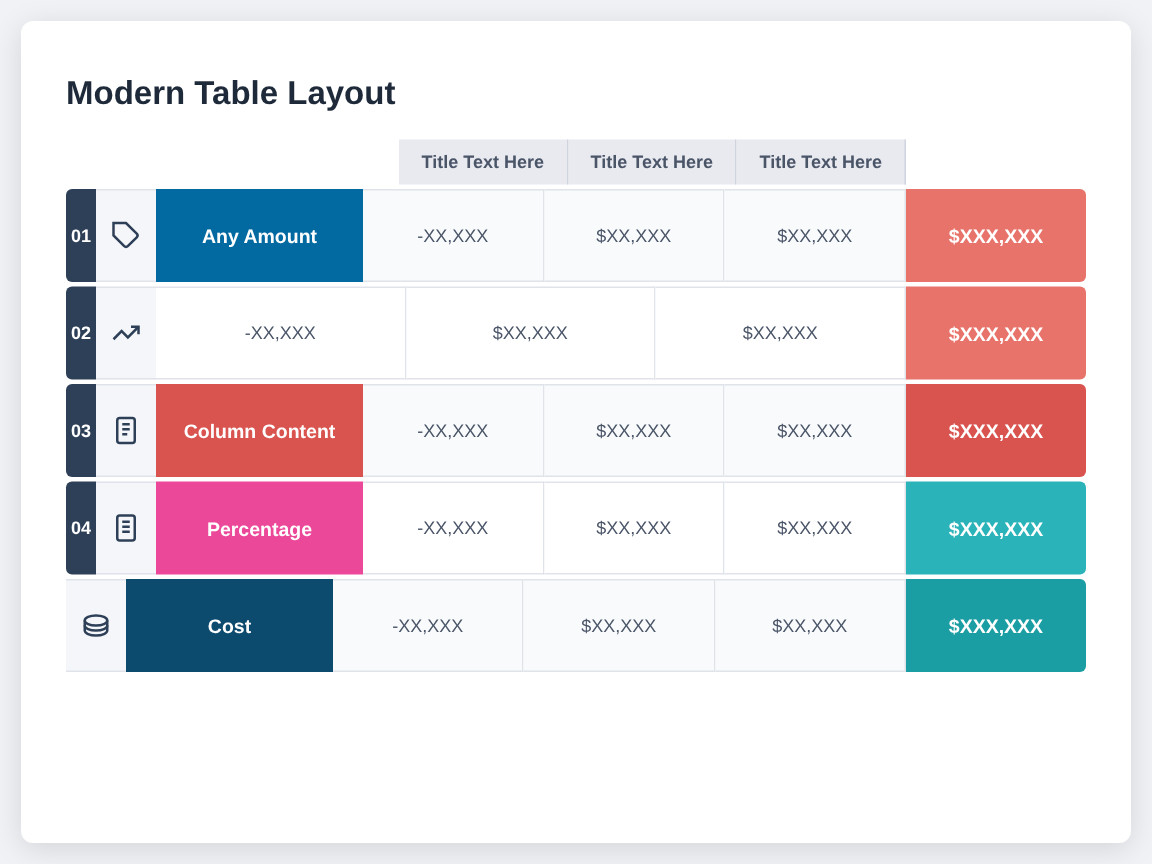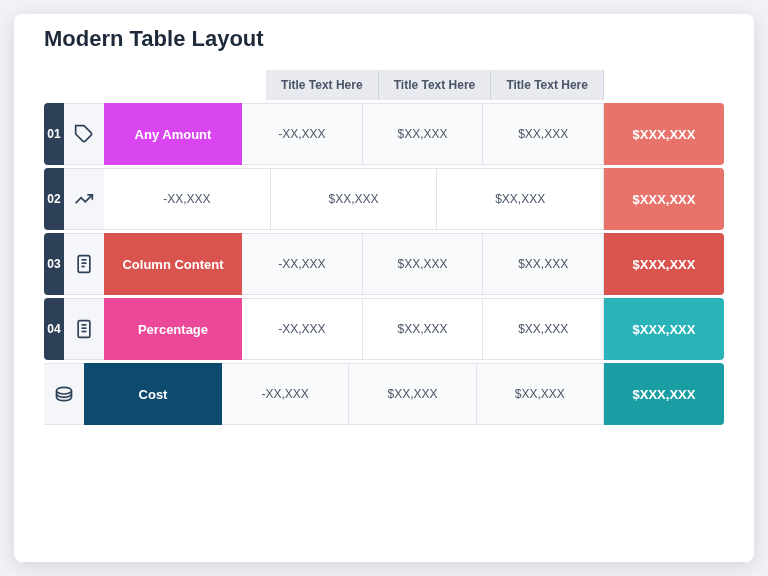--- a/index.html
+++ b/index.html
@@ -13,21 +13,21 @@
       width: 768px;
       height: 576px;
       overflow: hidden;
     }
 
     .slide {
       background: #ffffff;
       width: 740px;
       height: 548px;
       border-radius: 8px;
-      padding: 12px 30px 20px 30px;
+      padding: 35px 30px 20px 30px;
       box-shadow: 0 4px 20px rgba(0,0,0,0.12);
       position: relative;
     }
 
     .slide-title {
       font-size: 22px;
       font-weight: 700;
       color: #1e2a3a;
       margin-bottom: 18px;
     }
@@ -117,21 +117,21 @@
       display: flex;
       align-items: center;
       justify-content: center;
       font-size: 13px;
       font-weight: 700;
       color: #ffffff;
       text-align: center;
       padding: 4px 8px;
     }
 
-    .row-label.salmon { background: #d946ef; }
+    .row-label.salmon { background: #0369a1; }
     .row-label.salmon-dark { background: #d9534f; }
     .row-label.teal { background: #ec4899; }
     .row-label.teal-dark { background: #0c4a6e; }
 
     .data-cell {
       flex: 1;
       display: flex;
       align-items: center;
       justify-content: center;
       font-size: 12px;

